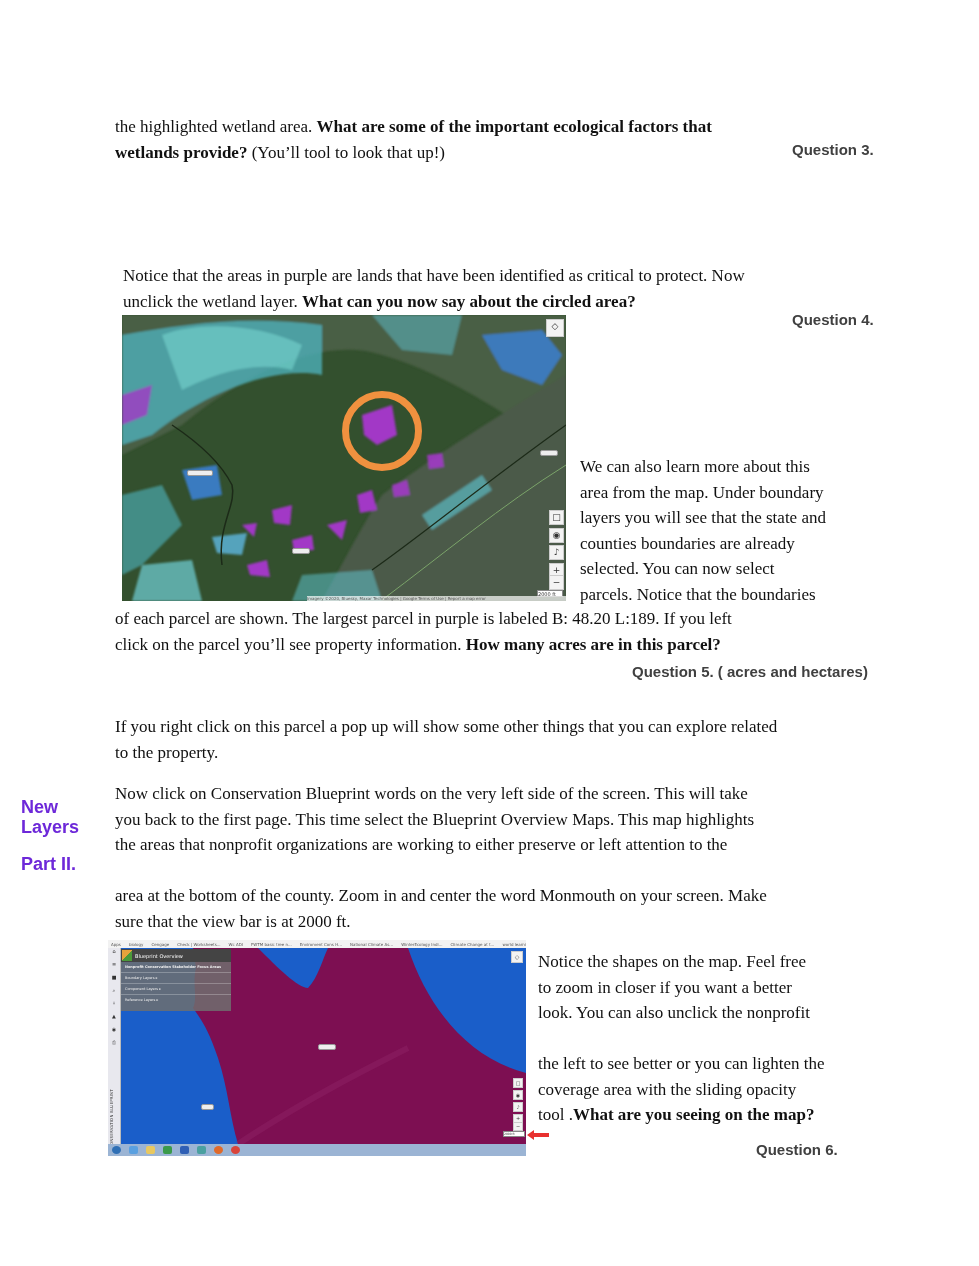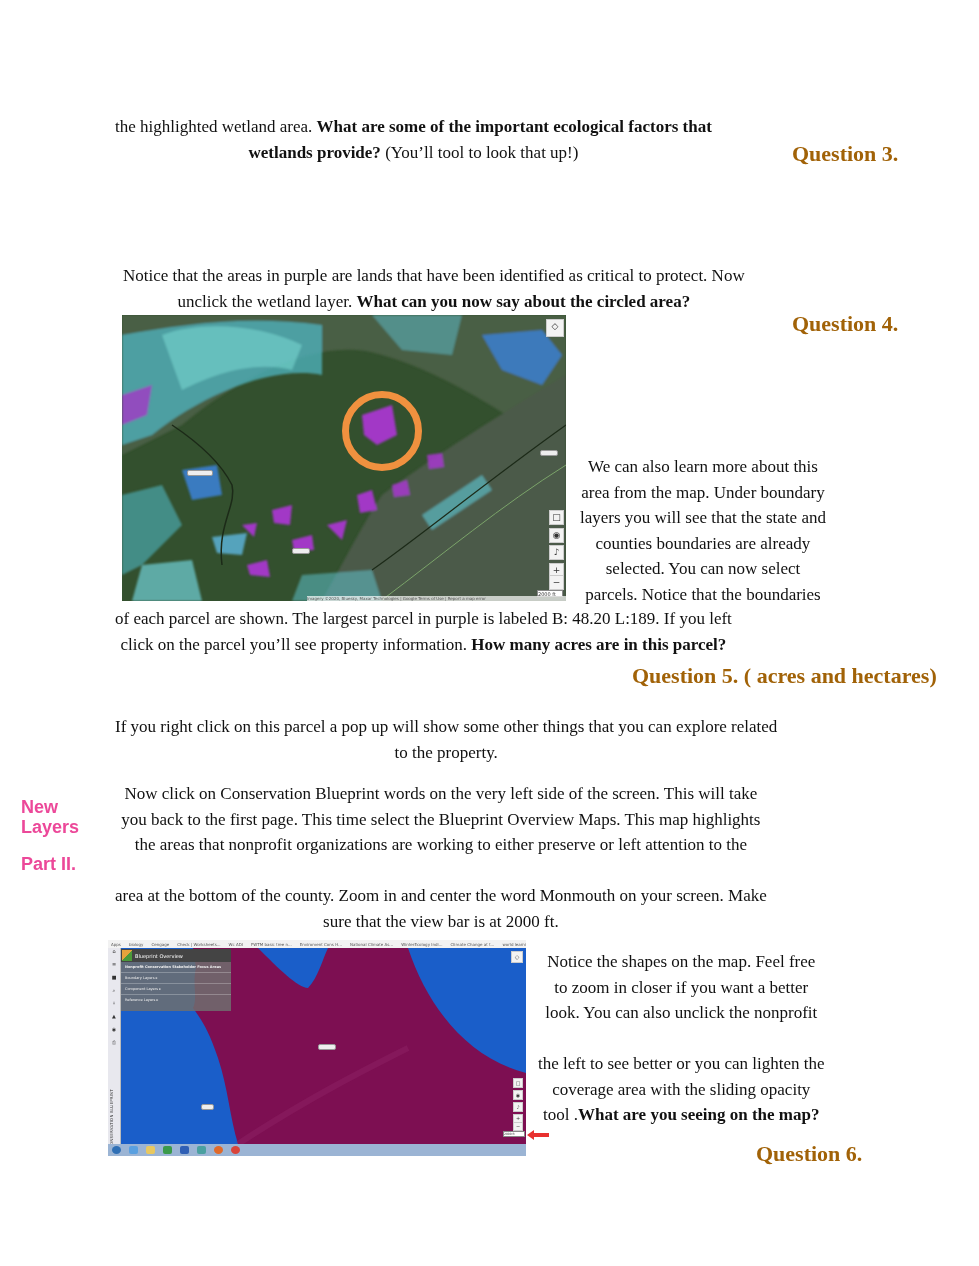--- a/index.html
+++ b/index.html
@@ -1,20 +1,20 @@
 <!DOCTYPE html>
 <html><head>
 <meta charset="utf-8">
 <style>
   html, body { margin: 0; padding: 0; background: #ffffff; }
   body { width: 979px; height: 1266px; position: relative; overflow: hidden; font-family: "Liberation Serif", serif; color: #111; }
-  .p { position: absolute; font-size: 17px; line-height: 25.5px; margin: 0; text-align: center; }
+  .p { position: absolute; font-size: 17px; line-height: 25.5px; margin: 0; }
   .p b { font-weight: bold; }
-  .q { position: absolute; font-family: Liberation Serif, serif; font-weight: bold; font-size: 22px; color: #a16207; }
-  .side { position: absolute; font-family: "Liberation Sans", sans-serif; font-weight: bold; font-size: 18px; line-height: 20px; color: #ec4899; }
+  .q { position: absolute; font-family: Liberation Sans, sans-serif; font-weight: bold; font-size: 15px; color: #404040; }
+  .side { position: absolute; font-family: "Liberation Sans", sans-serif; font-weight: bold; font-size: 18px; line-height: 20px; color: #6d28d9; }
 
   
   #map1 { position: absolute; left: 122px; top: 315px; width: 444px; height: 286px; overflow: hidden; background: #2f4a2a; }
   #map1 .layer { position: absolute; inset: 0; }
   .ctrl { position: absolute; width: 13px; height: 13px; background: #f3f3f3; border: 1px solid #ccc; font-size: 9px; line-height: 13px; text-align: center; color: #333; font-family: "DejaVu Sans", sans-serif; }
   .scale { position: absolute; background: #fff; border: 1px solid #888; font-size: 5px; color: #333; font-family: "DejaVu Sans", sans-serif; }
   .attrib { position: absolute; background: rgba(255,255,255,0.7); font-size: 4px; color: #555; font-family: "DejaVu Sans", sans-serif; white-space: nowrap; overflow: hidden; }
   .maplabel { position: absolute; background: #eee; border: 1px solid #999; border-radius: 2px; font-size: 3px; color: #333; padding: 0 2px; height: 4px; font-family: "DejaVu Sans", sans-serif; }
   #circle { position: absolute; left: 220px; top: 76px; width: 66px; height: 66px; border: 7px solid #f0913f; border-radius: 50%; }
 

